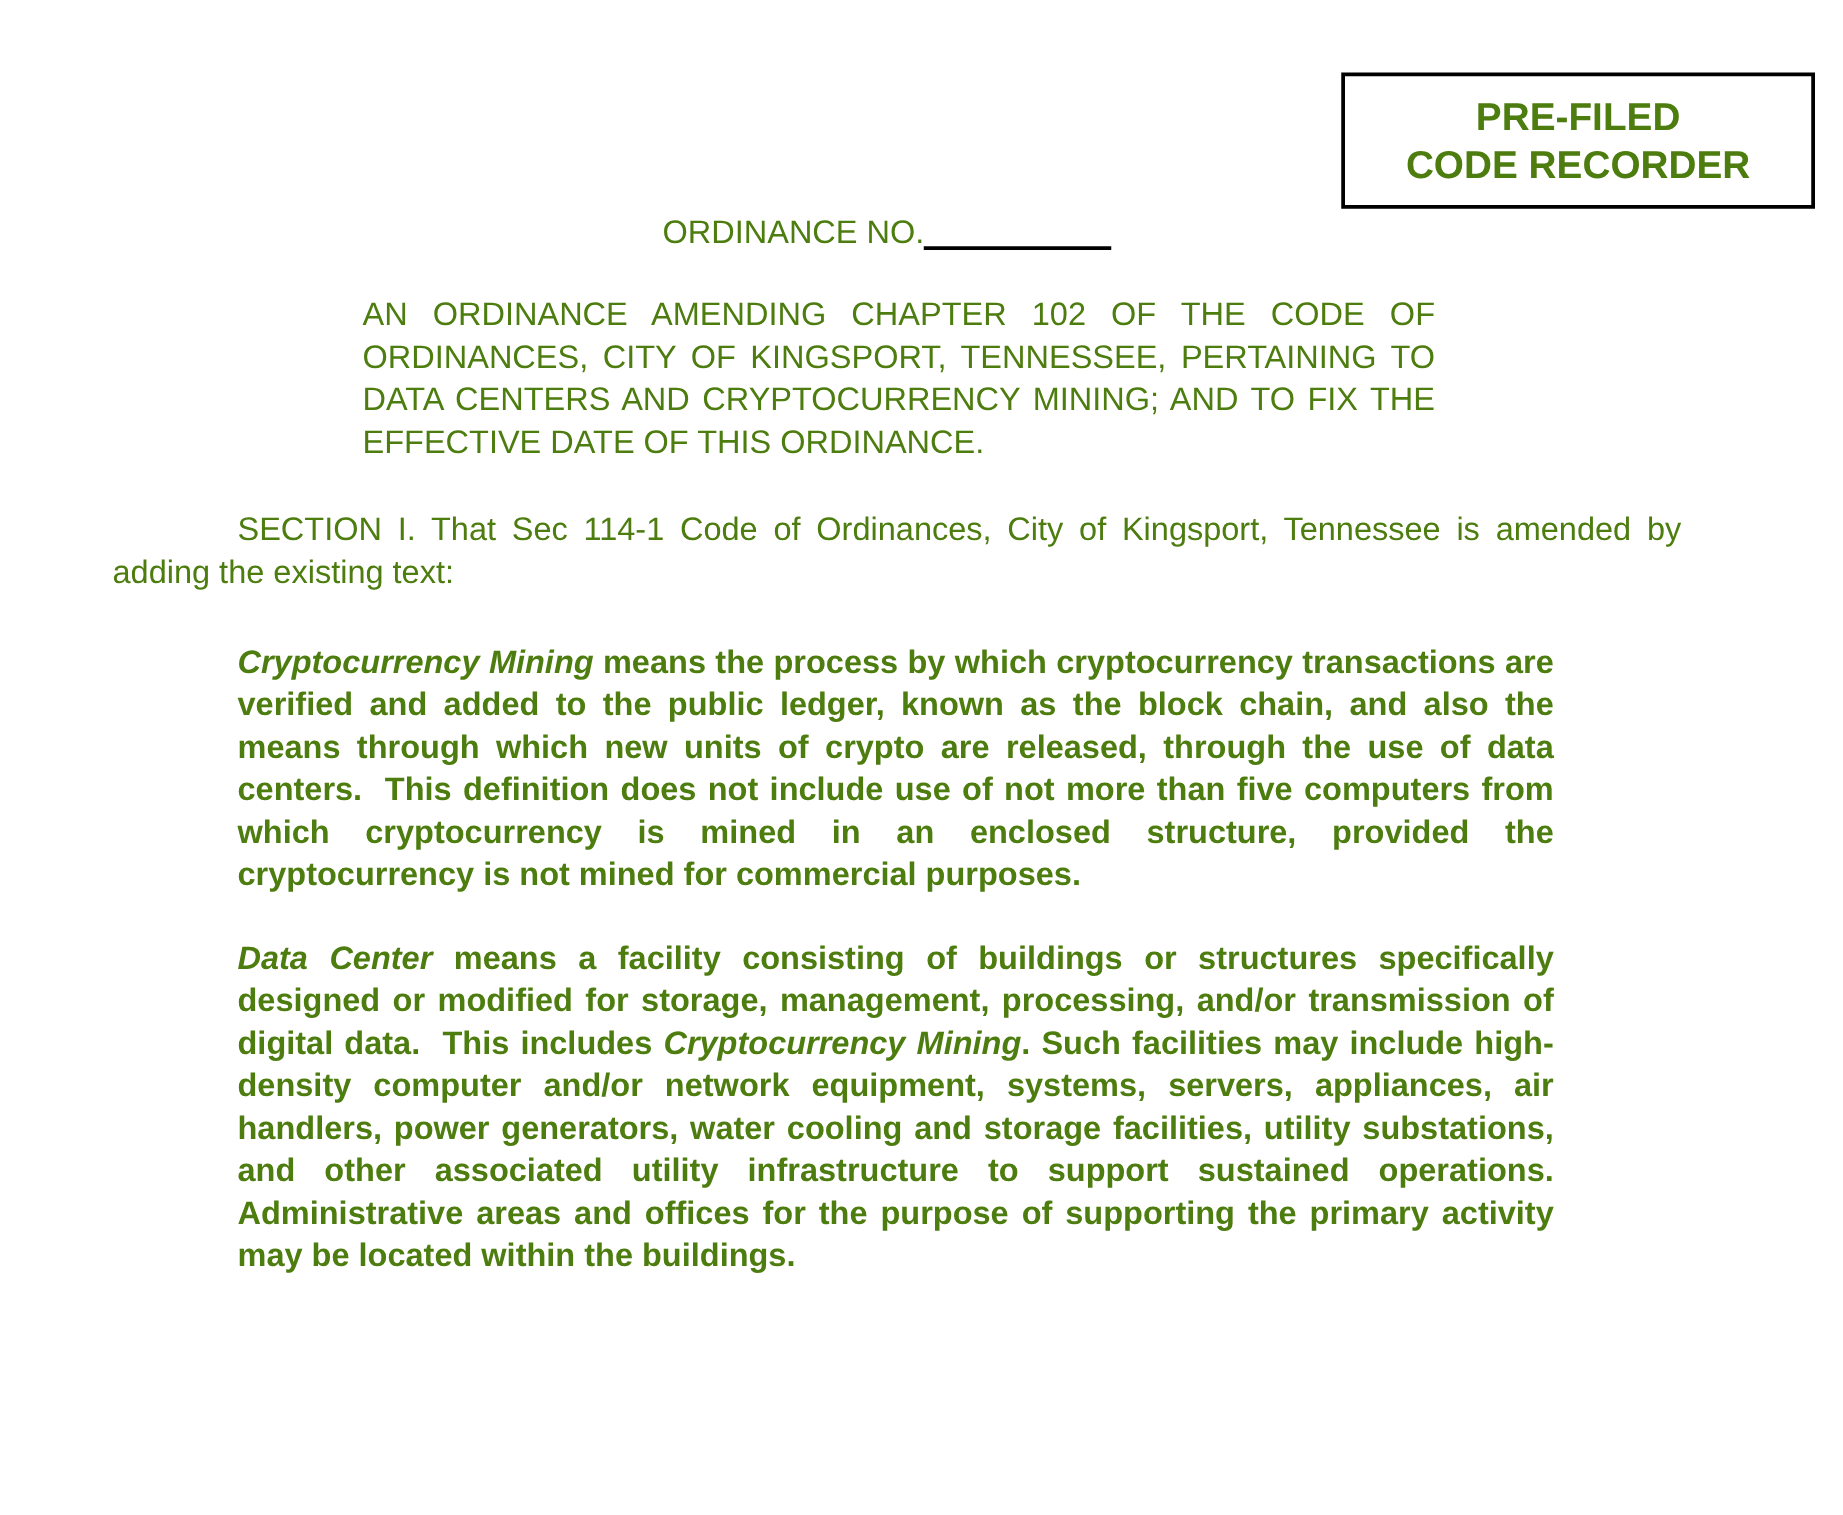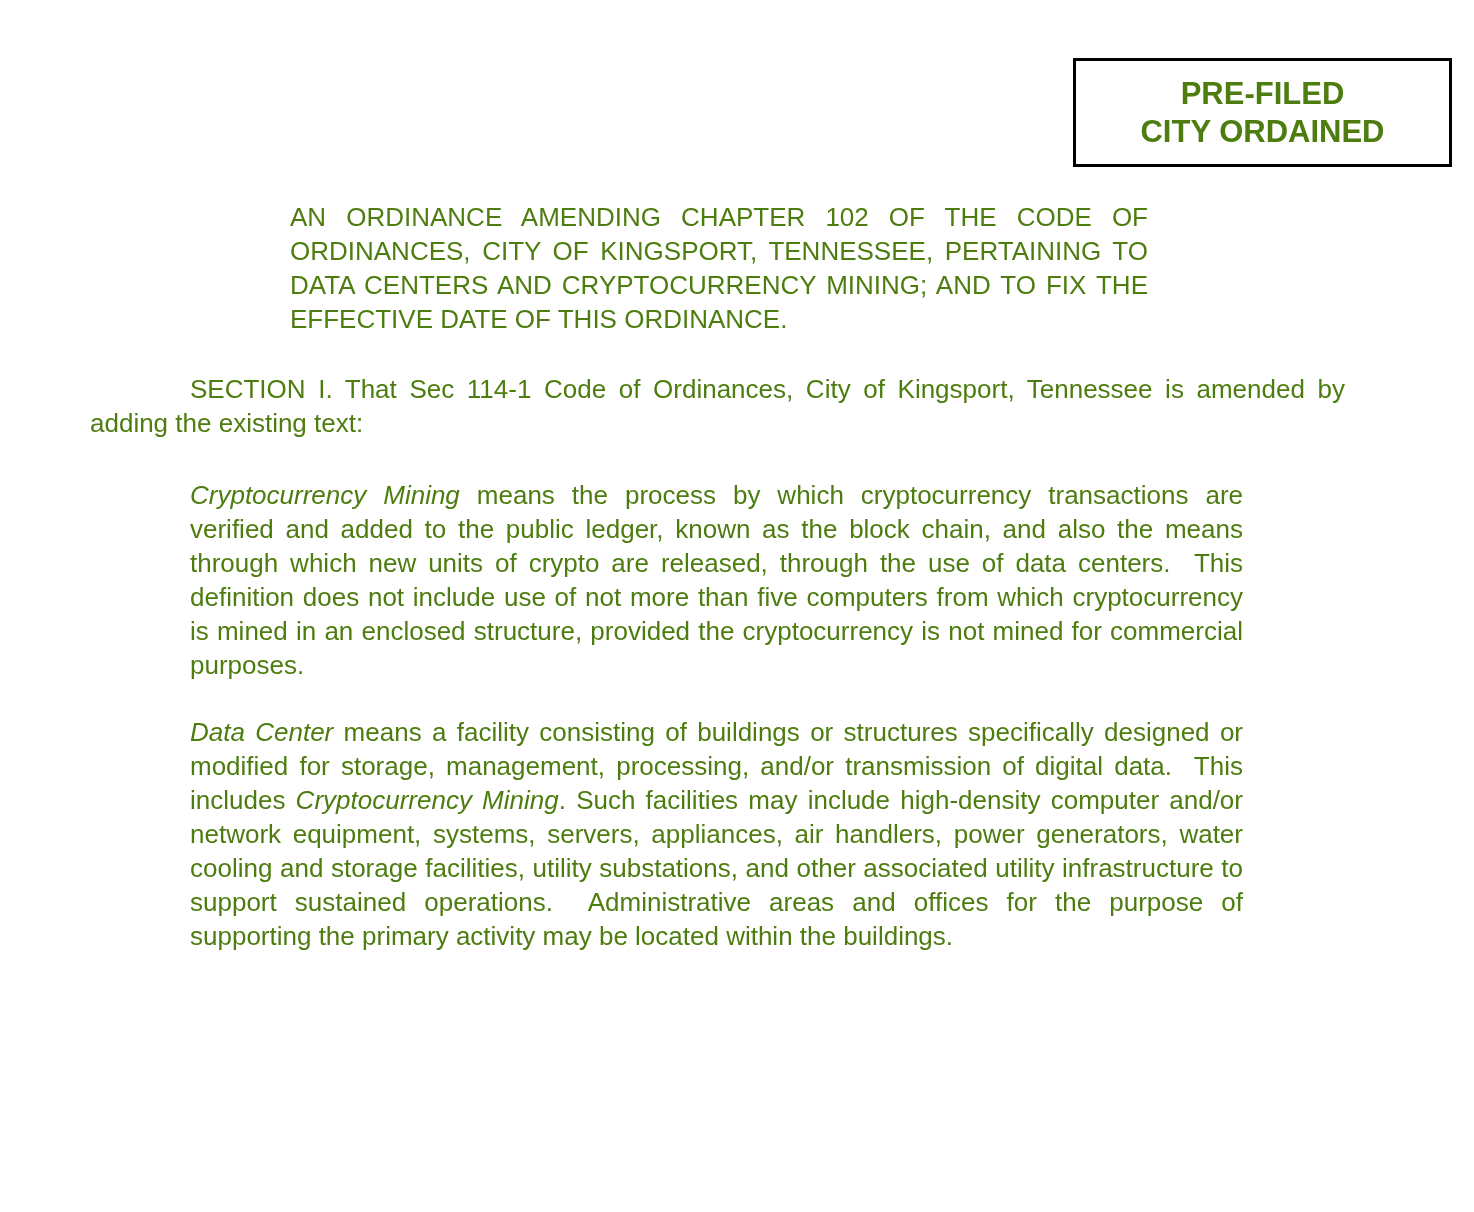--- a/index.html
+++ b/index.html
@@ -64,35 +64,37 @@
     text-align: justify;
   }
   .defs-head {
     margin: 32px 0 0 100px;
   }
   .def {
     margin-left: 100px;
     margin-right: 102px;
     text-align: justify;
     white-space: pre-wrap;
+    font-weight: bold;
   }
   .def-1 { margin-top: 38px; }
   .def-2 { margin-top: 33px; }
   .def i { font-style: italic; }
 </style>
 </head>
 <body>
 
 <div class="page">
 
   <div class="stamp">
     <div>PRE-FILED</div>
-    <div>CITY ORDAINED</div>
+    <div>CODE RECORDER</div>
   </div>
 
+  <p class="ord-no"><span>ORDINANCE NO.</span><span class="blank-line"></span></p>
 
   <p class="title">AN ORDINANCE AMENDING CHAPTER 102 OF THE CODE OF ORDINANCES, CITY OF KINGSPORT, TENNESSEE, PERTAINING TO DATA CENTERS AND CRYPTOCURRENCY MINING; AND TO FIX THE EFFECTIVE DATE OF THIS ORDINANCE.</p>
 
 
   <p class="section">SECTION I. That Sec 114-1 Code of Ordinances, City of Kingsport, Tennessee is amended by adding the existing text:</p>
 
 
   <p class="def def-1"><i>Cryptocurrency Mining</i><span> means the process by which cryptocurrency transactions are verified and added to the public ledger, known as the block chain, and also the means through which new units of crypto are released, through the use of data centers.  This definition does not include use of not more than five computers from which cryptocurrency is mined in an enclosed structure, provided the cryptocurrency is not mined for commercial purposes.</span></p>
 
   <p class="def def-2"><i>Data Center</i><span> means a facility consisting of buildings or structures specifically designed or modified for storage, management, processing, and/or transmission of digital data.  This includes </span><i>Cryptocurrency Mining</i><span>. Such facilities may include high-density computer and/or network equipment, systems, servers, appliances, air handlers, power generators, water cooling and storage facilities, utility substations, and other associated utility infrastructure to support sustained operations.  Administrative areas and offices for the purpose of supporting the primary activity may be located within the buildings.</span></p>

